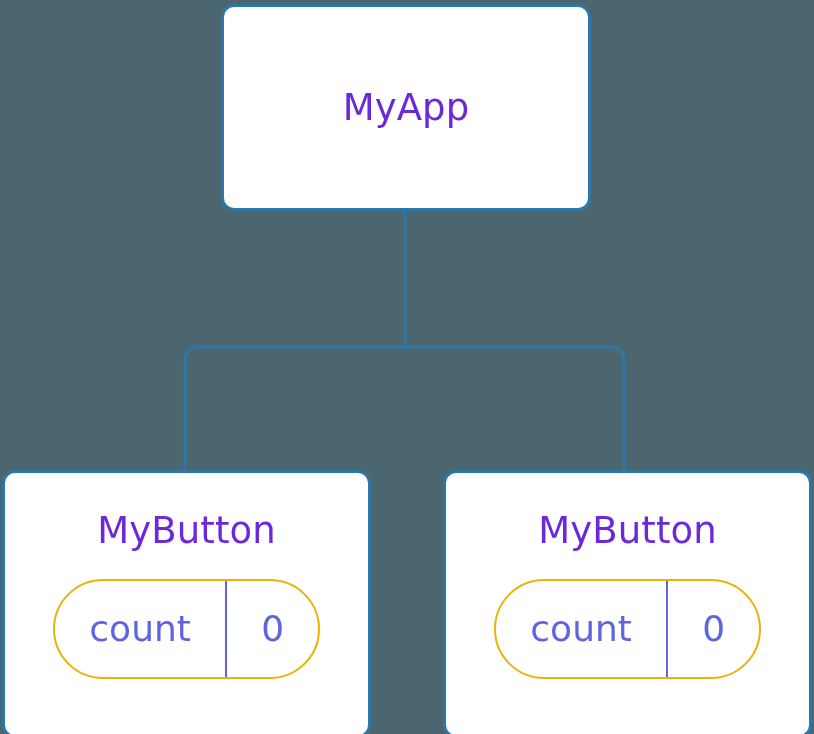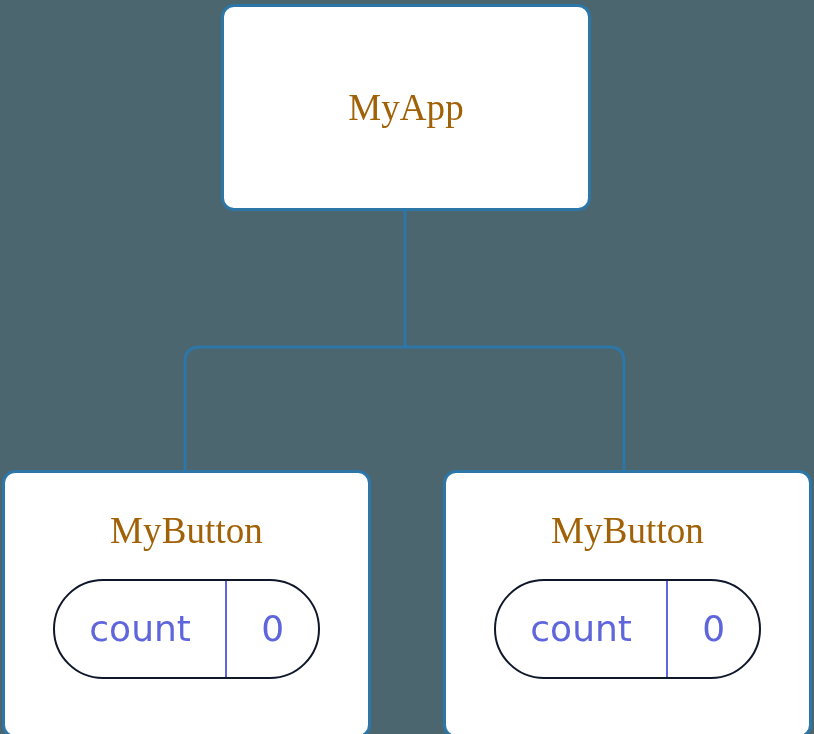--- a/index.html
+++ b/index.html
@@ -58,35 +58,34 @@
   }
   .node-child-right {
     left: 443px;
     top: 470px;
     width: 369px;
     height: 268px;
     padding-top: 39px;
   }
 
   .node-title {
-    color: #a16207;
+    color: #6d28d9;
     font-size: 37px;
     line-height: 1;
     letter-spacing: 0.1px;
     white-space: nowrap;
-    font-family: Liberation Serif, serif;
   }
 
   
   .pill {
     margin-top: 30px;
     box-sizing: border-box;
     width: 267px;
     height: 100px;
-    border: 2px solid #0f172a;
+    border: 2px solid #eab308;
     border-radius: 50px;
     display: flex;
     align-items: stretch;
     background: #ffffff;
   }
   .pill-key {
     flex: 0 0 65.5%;
     display: flex;
     align-items: center;
     justify-content: center;

